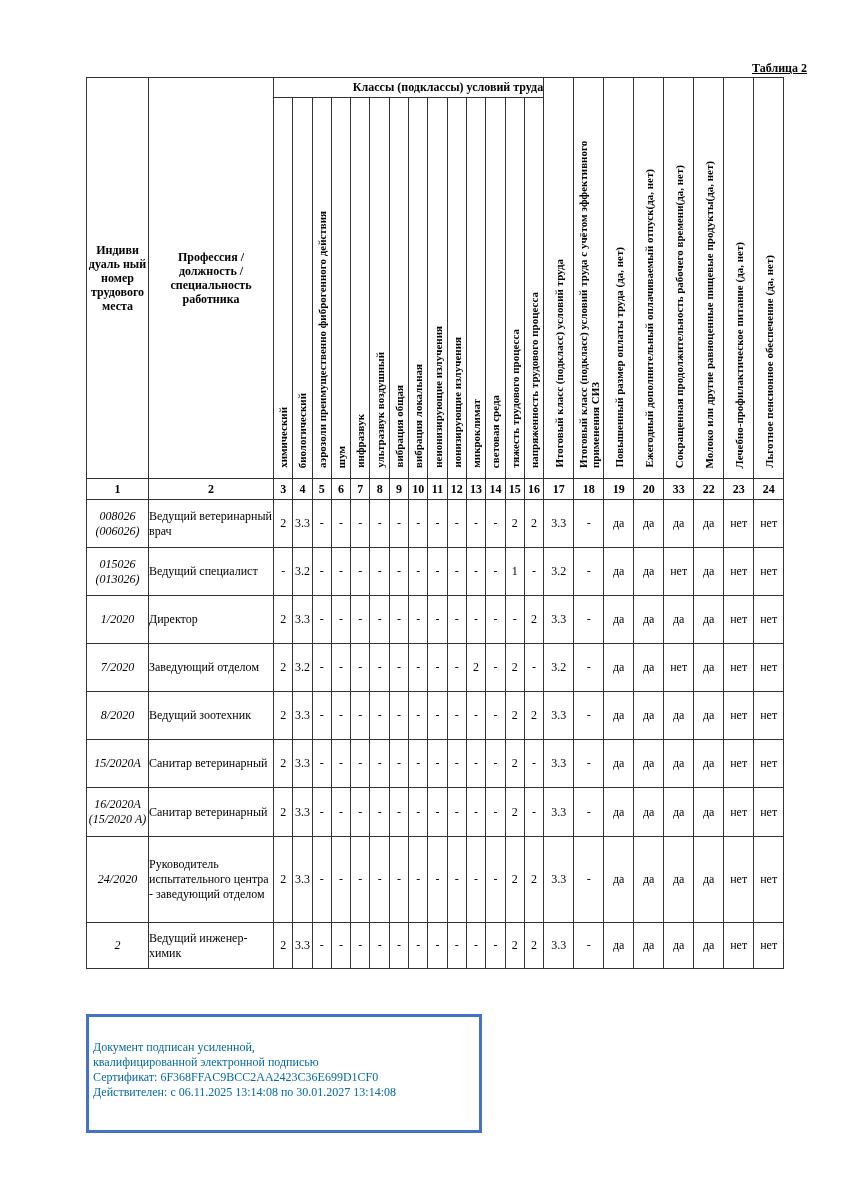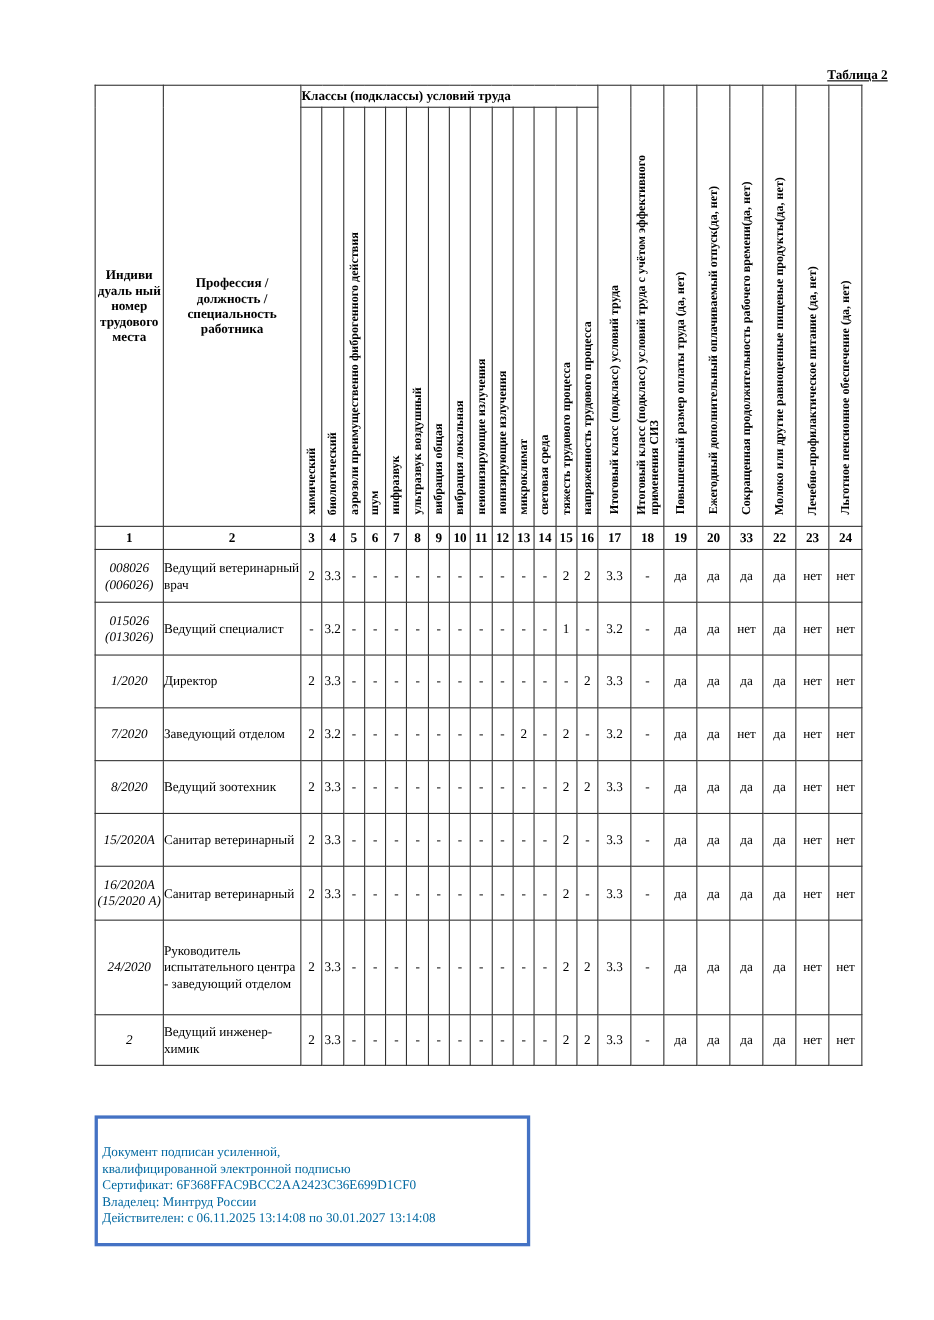--- a/index.html
+++ b/index.html
@@ -6,21 +6,21 @@
   body { width: 849px; height: 1200px; position: relative; overflow: hidden;
          font-family: "Liberation Serif", serif; color: #000; }
   .table-caption { position: absolute; left: 700px; top: 61px; width: 107px; text-align: right;
                    font-weight: bold; font-size: 12px; text-decoration: underline; }
   table.main { position: absolute; left: 86px; top: 77px; border-collapse: collapse;
                table-layout: fixed; }
   table.main td, table.main th { border: 1px solid #333; padding: 0; font-size: 12px; }
   th { font-weight: bold; }
   .hdr-idx { width: 61px; text-align: center; vertical-align: middle; font-size: 12px; line-height: 14px; padding: 0 2px; }
   .hdr-prof { width: 124px; text-align: center; vertical-align: middle; font-size: 12px; line-height: 14px; }
-  .hdr-group { height: 19px; text-align: left; font-size: 12px; }
+  .hdr-group { height: 19px; text-align: right; font-size: 12px; }
   .vcell { height: 380px; vertical-align: bottom; position: relative; }
   .vtext { writing-mode: vertical-rl; transform: rotate(180deg); white-space: nowrap;
            font-weight: bold; font-size: 11px; line-height: 12px; display: inline-block;
            text-align: left; padding: 6px 0 6px 0; }
   .vtext.two { white-space: normal; }
   .c-sm { width: 19.3px; }
   .c-lg { width: 30px; }
   tr.numrow td { height: 20px; text-align: center; font-weight: bold; font-size: 12px; }
   td.idx { text-align: center; vertical-align: middle; font-size: 12px; line-height: 15px; font-style: italic; }
   td.prof { text-align: left; vertical-align: middle; font-size: 12px; line-height: 15px; padding-left: 3px; }
@@ -355,15 +355,14 @@
         <td class="val">нет</td>
         <td class="val">нет</td>
       </tr>
     </tbody>
 </table>
 
 <div class="signature">
   <div>Документ подписан усиленной,</div>
   <div>квалифицированной электронной подписью</div>
   <div>Сертификат: 6F368FFAC9BCC2AA2423C36E699D1CF0</div>
-  <div>Владелец: Минтруд России</div>
   <div>Действителен: с 06.11.2025 13:14:08 по 30.01.2027 13:14:08</div>
 </div>
 
 </body></html>

